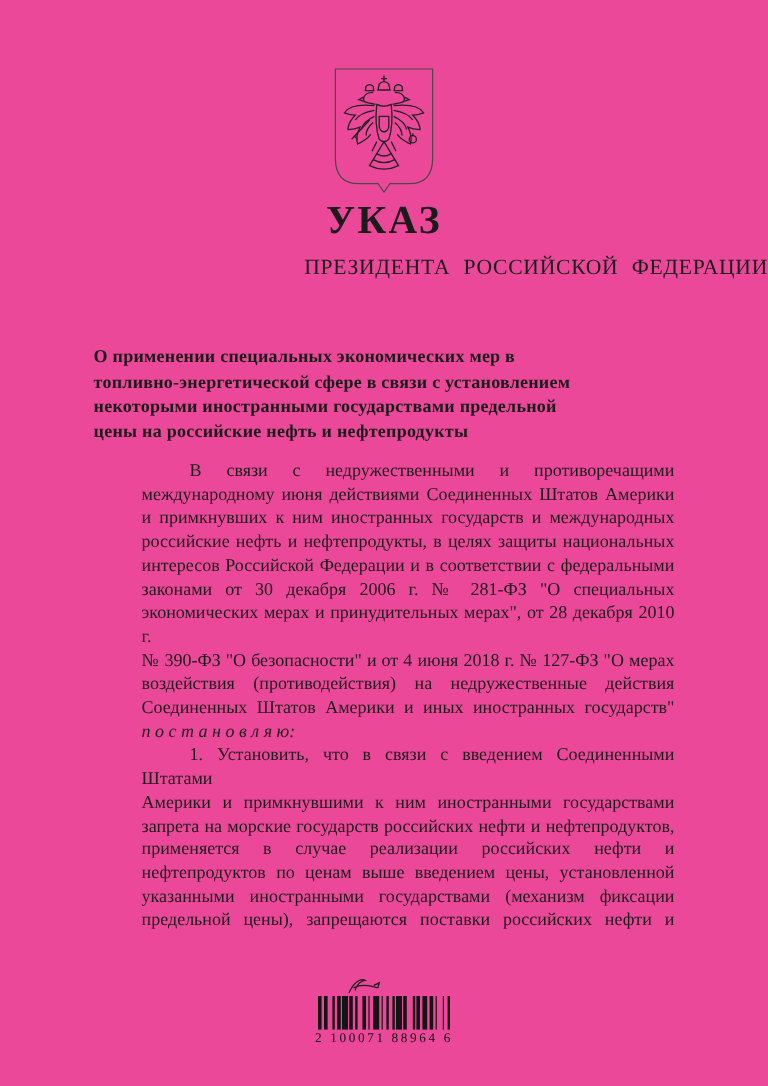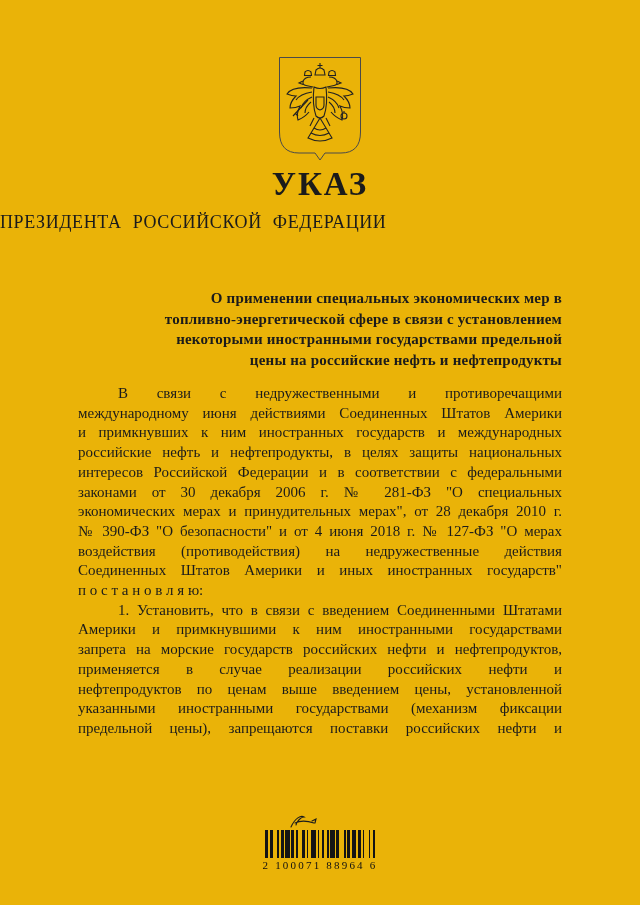--- a/index.html
+++ b/index.html
@@ -1,43 +1,43 @@
 <!DOCTYPE html>
 <html><head>
 <meta charset="utf-8">
 <style>
   html,body{margin:0;padding:0;background:#e9e9e9;}
   .page{
     position:relative;width:640px;height:905px;margin:0 auto;
-    background:#eab308;overflow:hidden;
+    background:#ec4899;overflow:hidden;
     font-family:"Liberation Serif", serif;color:#1b1b1b;
   }
   
   .emblem{position:absolute;left:278px;top:56px;width:84px;height:110px;}
   
   .doc-title{
     position:absolute;top:166px;left:0;width:100%;text-align:center;
     font-size:33px;font-weight:bold;letter-spacing:2px;line-height:36px;
   }
   .doc-subtitle{
-    position:absolute;top:211px;left:0;width:100%;text-align:left;
+    position:absolute;top:211px;left:0;width:100%;text-align:right;
     font-size:18px;letter-spacing:0.6px;word-spacing:6px;line-height:22px;
   }
   .subject{
     position:absolute;top:288px;left:78px;width:484px;
-    text-align:right;font-weight:bold;font-size:15px;line-height:20.5px;
+    text-align:left;font-weight:bold;font-size:15px;line-height:20.5px;
     letter-spacing:0.2px;
   }
   .body-text{
     position:absolute;top:384px;left:78px;width:484px;
     font-size:15px;line-height:19.7px;
   }
-  .bline{min-height:19.7px;}
+  .bline{min-height:19.7px;margin-left:40px;}
   .bline.j{text-align:justify;text-align-last:justify;}
-  .bline.nj{text-align:left;text-align-last:left;}
+  .bline.nj{text-align:left;text-align-last:left;font-style:italic;}
   .bline.ind{text-indent:40px;}
   
   .barcode-block{
     position:absolute;top:814px;left:0;width:100%;
     display:flex;flex-direction:column;align-items:center;
   }
   .squiggle{height:16px;margin-left:-28px;}
   .bars{display:flex;align-items:flex-start;height:28px;}
   .bars span{display:block;background:#141414;height:28px;}
   .barcode-number{

